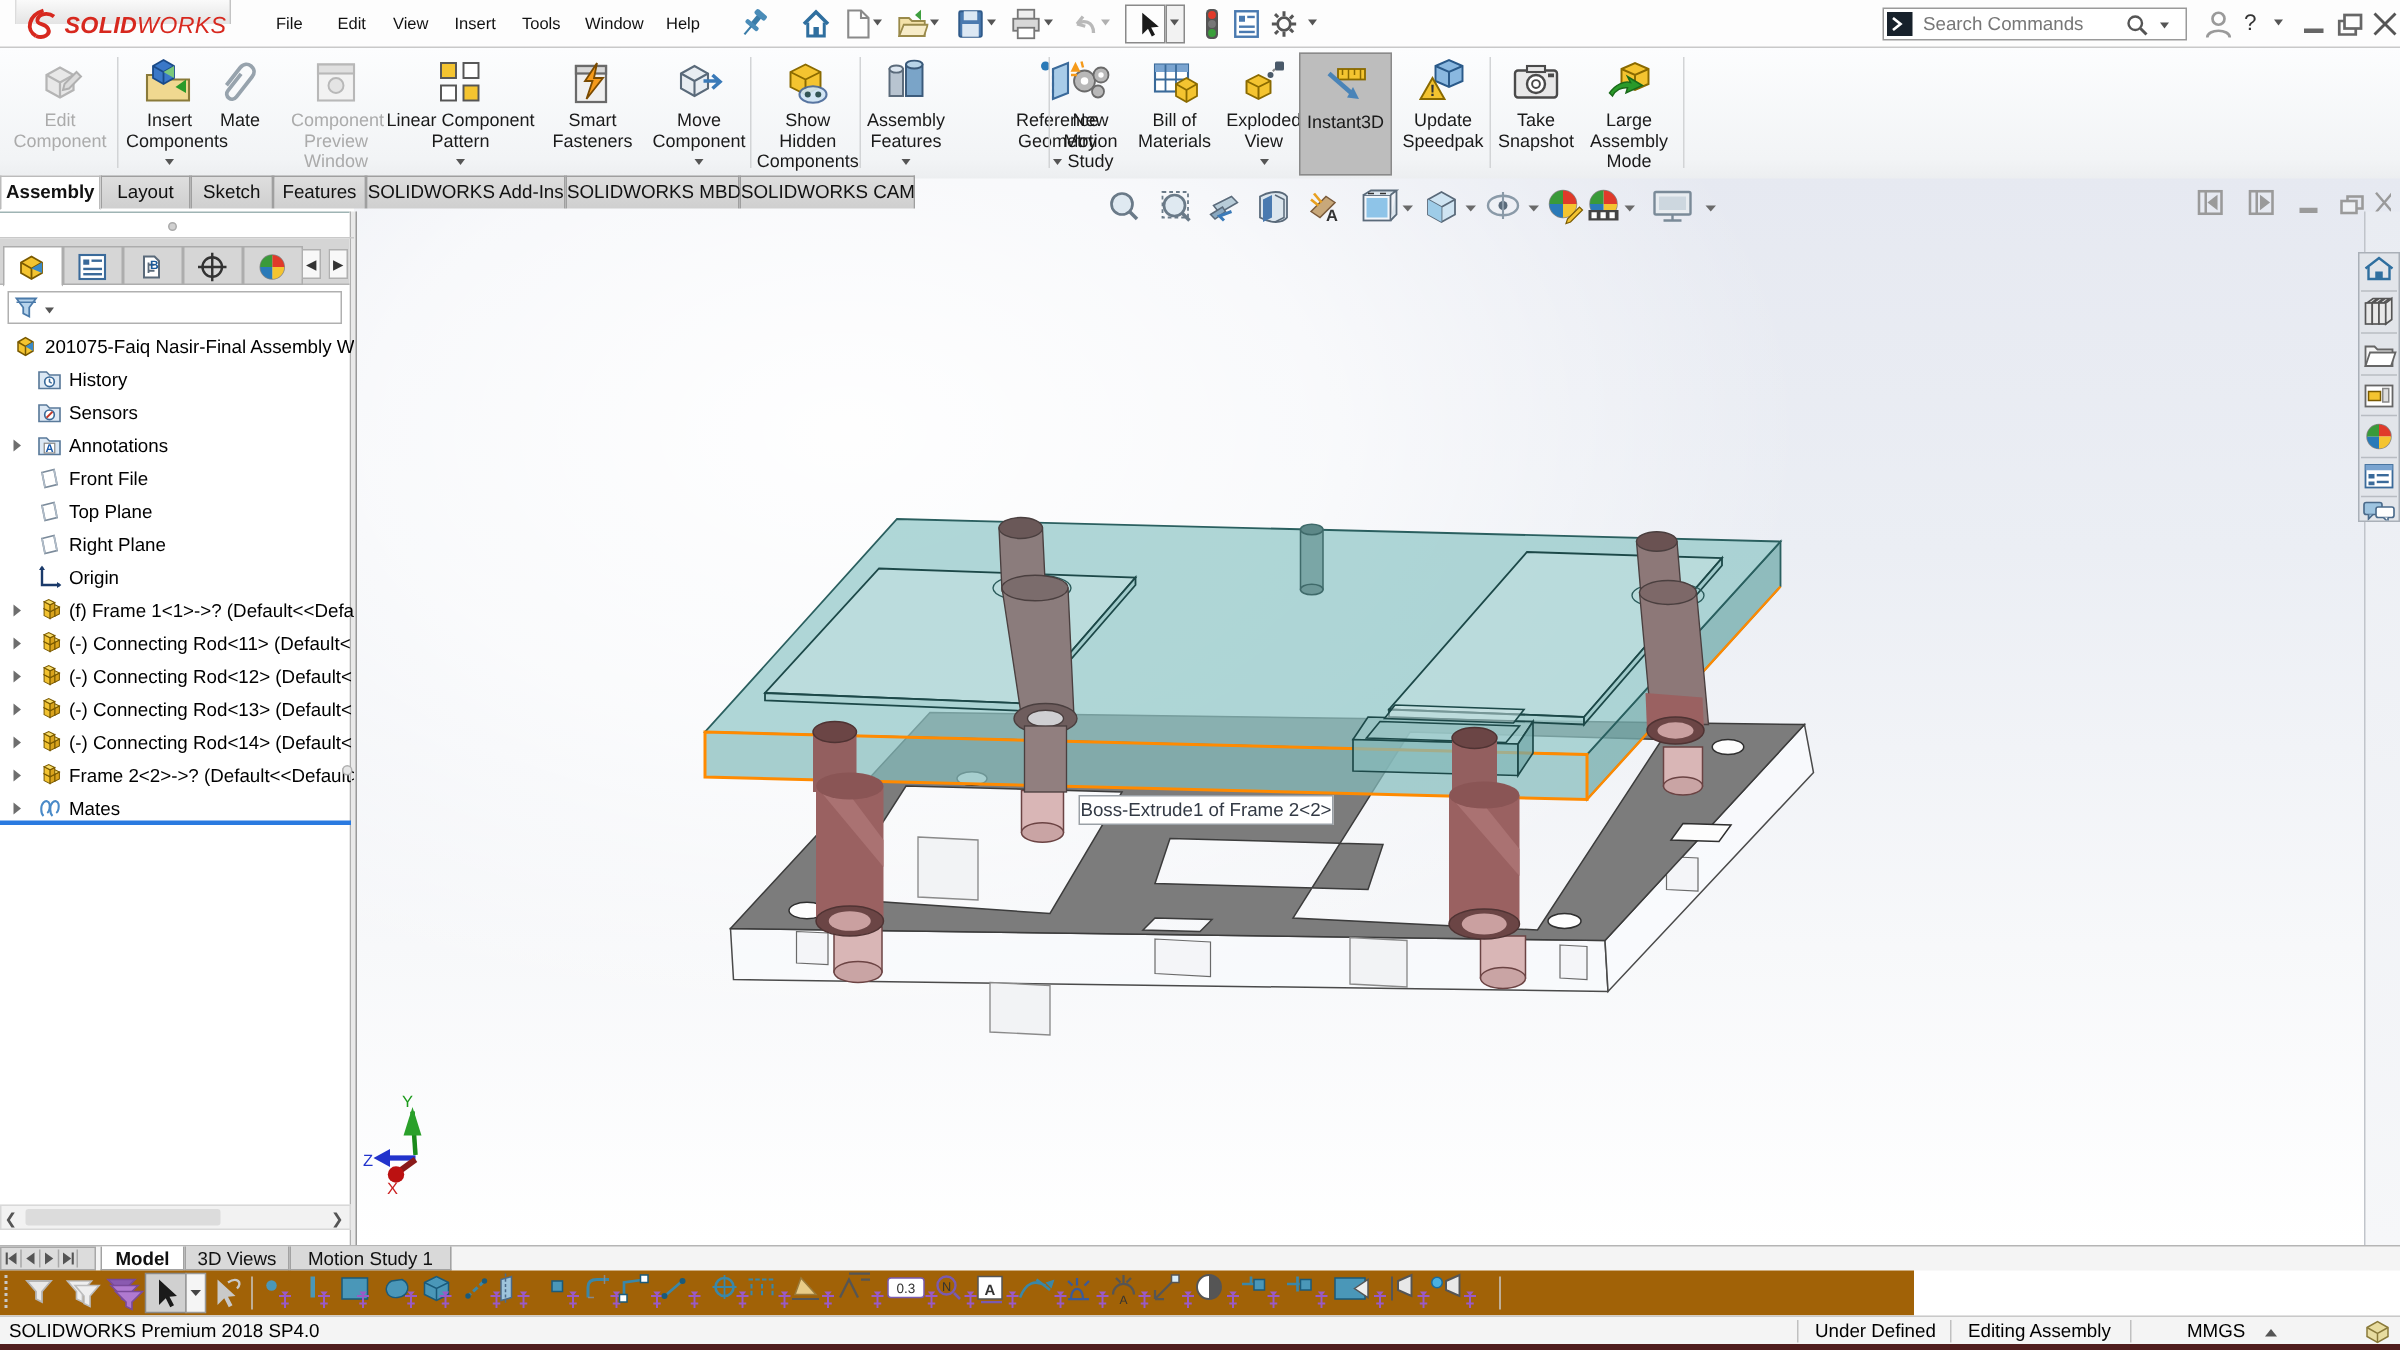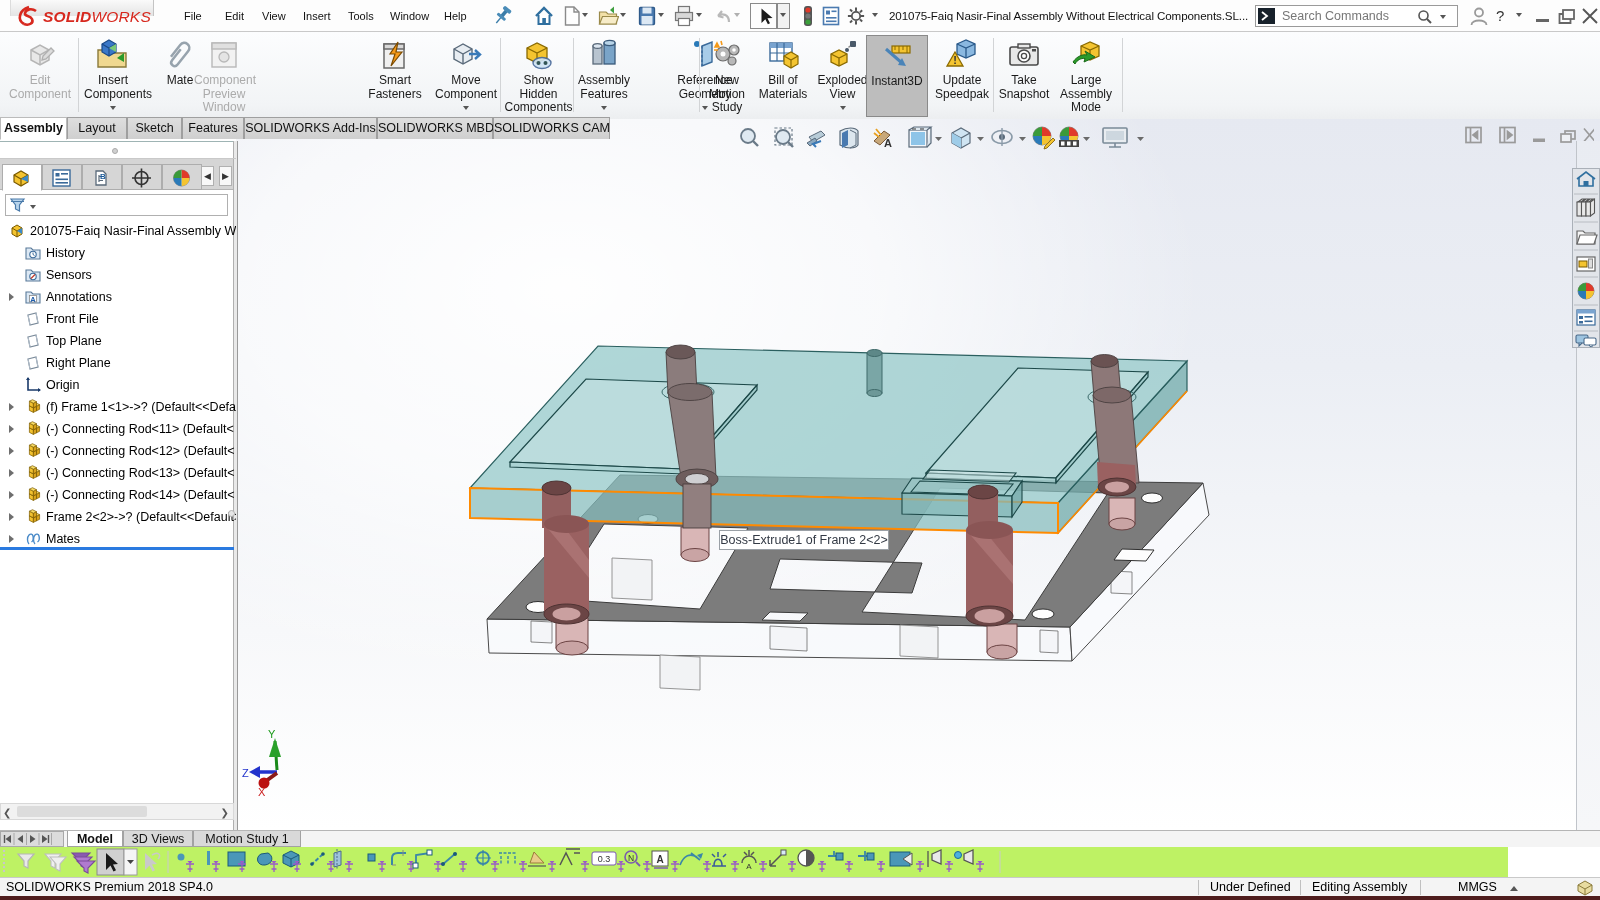--- a/index.html
+++ b/index.html
@@ -43,21 +43,21 @@
 .ptab.act { background:#fff; border-bottom:1px solid #fff; height:27px; }
 .trow { position:absolute; left:0; width:236px; height:22px; font-size:12.5px; color:#000; line-height:22px; white-space:nowrap; overflow:hidden; }
 .trow .tx { position:absolute; left:46px; top:0; }
 .arr { position:absolute; left:9px; top:7px; width:0; height:0; border-top:4px solid transparent; border-bottom:4px solid transparent; border-left:5px solid #6e6e6e; }
 .ticn { position:absolute; left:25px; top:3px; width:16px; height:16px; }
 
 
 #bottomtabs { position:absolute; left:0; top:830px; width:1600px; height:17px; background:#f4f4f4; border-top:1px solid #b5b5b5; }
 .btab { position:absolute; top:0px; height:16px; line-height:16px; font-size:12.5px; text-align:center; background:#d9d9d9; border:1px solid #a2a2a2; border-top:none; color:#111; }
 .btab.act { background:#fff; font-weight:bold; }
-#bottombar { position:absolute; left:0; top:847px; width:1508px; height:30px; background:#bef264; }
+#bottombar { position:absolute; left:0; top:847px; width:1276px; height:30px; background:#a16207; }
 #statusbar { position:absolute; left:0; top:877px; width:1600px; height:19px; background:#f4f4f4; border-top:1px solid #c9c9c9; font-size:12.5px; color:#000; }
 #redline { position:absolute; left:0; top:896px; width:1600px; height:4px; background:#4f1d1d; }
 
 
 #tooltip { position:absolute; left:719px; top:530px; width:170px; height:20px; background:#fff; border:1px solid #9aa0a6; font-size:12.5px; color:#333a45; line-height:19px; text-align:center; }
 </style>
 </head>
 <body>
 <div id="page">
 <svg width="0" height="0" style="position:absolute">
@@ -281,21 +281,20 @@
           <rect x="10" y="17.1" width="2" height="3.4"></rect>
           <rect x="2.9" y="11" width="3.4" height="2"></rect>
           <rect x="15.7" y="11" width="3.4" height="2"></rect>
           <rect x="4.6" y="5.4" width="3" height="2" transform="rotate(45 6 6.4)"></rect>
           <rect x="14.6" y="15.4" width="3" height="2" transform="rotate(45 16 16.4)"></rect>
           <rect x="4.6" y="16.6" width="3" height="2" transform="rotate(-45 6 17.6)"></rect>
           <rect x="14.6" y="6.4" width="3" height="2" transform="rotate(-45 16 7.4)"></rect>
         </g>
       </svg>
     <div class="dd" style="left:872px"></div>
-    <div id="doctitle">201075-Faiq Nasir-Final Assembly Without Electrical Components.SL...</div>
     <div id="searchbox">
       <div class="sq"><svg width="17" height="16" viewBox="0 0 17 16">
             <path d="M4 4 L9 8 L4 12" fill="none" stroke="#fff" stroke-width="1.8"></path>
           </svg></div>
       <div class="ph">Search Commands</div>
       <svg class="abs" style="left:160px; top:2px" width="18" height="18" viewBox="0 0 18 18">
           <circle cx="7.5" cy="7.5" r="4.5" fill="none" stroke="#555" stroke-width="1.6"></circle>
           <path d="M11 11 L15 15" stroke="#555" stroke-width="2"></path>
         </svg>
       <div class="dd" style="left:184px; top:9px"></div>
@@ -323,30 +322,38 @@
             <path d="M8 12 L17 17 L26 12 M17 17 V27" fill="none" stroke="#b5b5b5" stroke-width="1.5"></path>
             <path d="M20 18 L28 10 L31 13 L23 21 L19 22 Z" fill="#dcdcdc" stroke="#b0b0b0" stroke-width="1.3"></path>
           </svg></div>Edit<br>Component</div>
     <div class="rbtn" style="left:84px; width:58px"><div class="ric"><svg width="34" height="34" viewBox="0 0 34 34">
             <path d="M2 12 H14 L17 15 H30 V29 H2 Z" fill="#f0d890" stroke="#8a7a3a" stroke-width="1.4"></path>
             <path d="M13 2 L20 6 L20 14 L13 18 L6 14 L6 6 Z" fill="#3a78c8" stroke="#1a4a88" stroke-width="1.2"></path>
             <path d="M6 6 L13 10 L20 6 M13 10 V18" fill="none" stroke="#1a4a88" stroke-width="1.2"></path>
             <path d="M13 10 L20 14 L20 6 Z" fill="#7ac87a"></path>
             <path d="M21 20 L28 15 L28 24 Z" fill="#2a9a2a"></path>
           </svg></div>Insert<br>Components<br><span class="da"></span></div>
-    <div class="rbtn" style="left:158px; width:44px"><div class="ric"><svg width="34" height="34" viewBox="0 0 34 34">
+    <div class="rbtn" style="left:138px; width:44px"><div class="ric"><svg width="34" height="34" viewBox="0 0 34 34">
             <g transform="rotate(38 17 17)" fill="none" stroke="#97a3ad" stroke-width="2.5">
               <path d="M11 24 V9 C11 2 21 2 21 9 V26 C21 31 14 31 14 26 V12"></path>
             </g>
           </svg></div>Mate</div>
     <div class="rbtn dis" style="left:194px; width:60px"><div class="ric"><svg width="34" height="34" viewBox="0 0 34 34">
             <rect x="5" y="5" width="24" height="24" fill="#f2f2f2" stroke="#b8b8b8" stroke-width="1.4"></rect>
             <rect x="5" y="5" width="24" height="6" fill="#e0e0e0" stroke="#b8b8b8" stroke-width="1.4"></rect>
             <circle cx="17" cy="19" r="5" fill="#e4e4e4" stroke="#b8b8b8" stroke-width="1.3"></circle>
           </svg></div>Component<br>Preview<br>Window</div>
+    <div class="rbtn" style="left:254px; width:106px"><div class="ric"><svg width="34" height="34" viewBox="0 0 34 34">
+            <g stroke="#555" stroke-width="1.3">
+              <rect x="4" y="4" width="10" height="10" fill="#f4c430"></rect>
+              <rect x="19" y="4" width="10" height="10" fill="#fff"></rect>
+              <rect x="4" y="19" width="10" height="10" fill="#fff"></rect>
+              <rect x="19" y="19" width="10" height="10" fill="#f4c430"></rect>
+            </g>
+          </svg></div>Linear Component<br>Pattern<br><span class="da"></span></div>
     <div class="rbtn" style="left:360px; width:70px"><div class="ric"><svg width="34" height="34" viewBox="0 0 34 34">
             <rect x="6" y="6" width="20" height="24" fill="#f0f0f0" stroke="#6a6a6a" stroke-width="1.5"></rect>
             <rect x="6" y="6" width="20" height="5" fill="#d8d8d8" stroke="#6a6a6a" stroke-width="1.5"></rect>
             <path d="M20 4 L12 16 L17 16 L13 28 L24 14 L18 14 Z" fill="#f59a1a" stroke="#7a4a00" stroke-width="1.2"></path>
           </svg></div>Smart<br>Fasteners</div>
     <div class="rbtn" style="left:434px; width:64px"><div class="ric"><svg width="34" height="34" viewBox="0 0 34 34">
             <path d="M5 11 L14 6 L23 11 L23 21 L14 26 L5 21 Z" fill="#e8edf2" stroke="#5a6a7a" stroke-width="1.4"></path>
             <path d="M5 11 L14 16 L23 11 M14 16 V26" fill="none" stroke="#5a6a7a" stroke-width="1.4"></path>
             <path d="M20 16 L30 16 M26 12 L31 16.5 L26 21" fill="none" stroke="#3a7ab8" stroke-width="2.4"></path>
           </svg></div>Move<br>Component<br><span class="da"></span></div>

